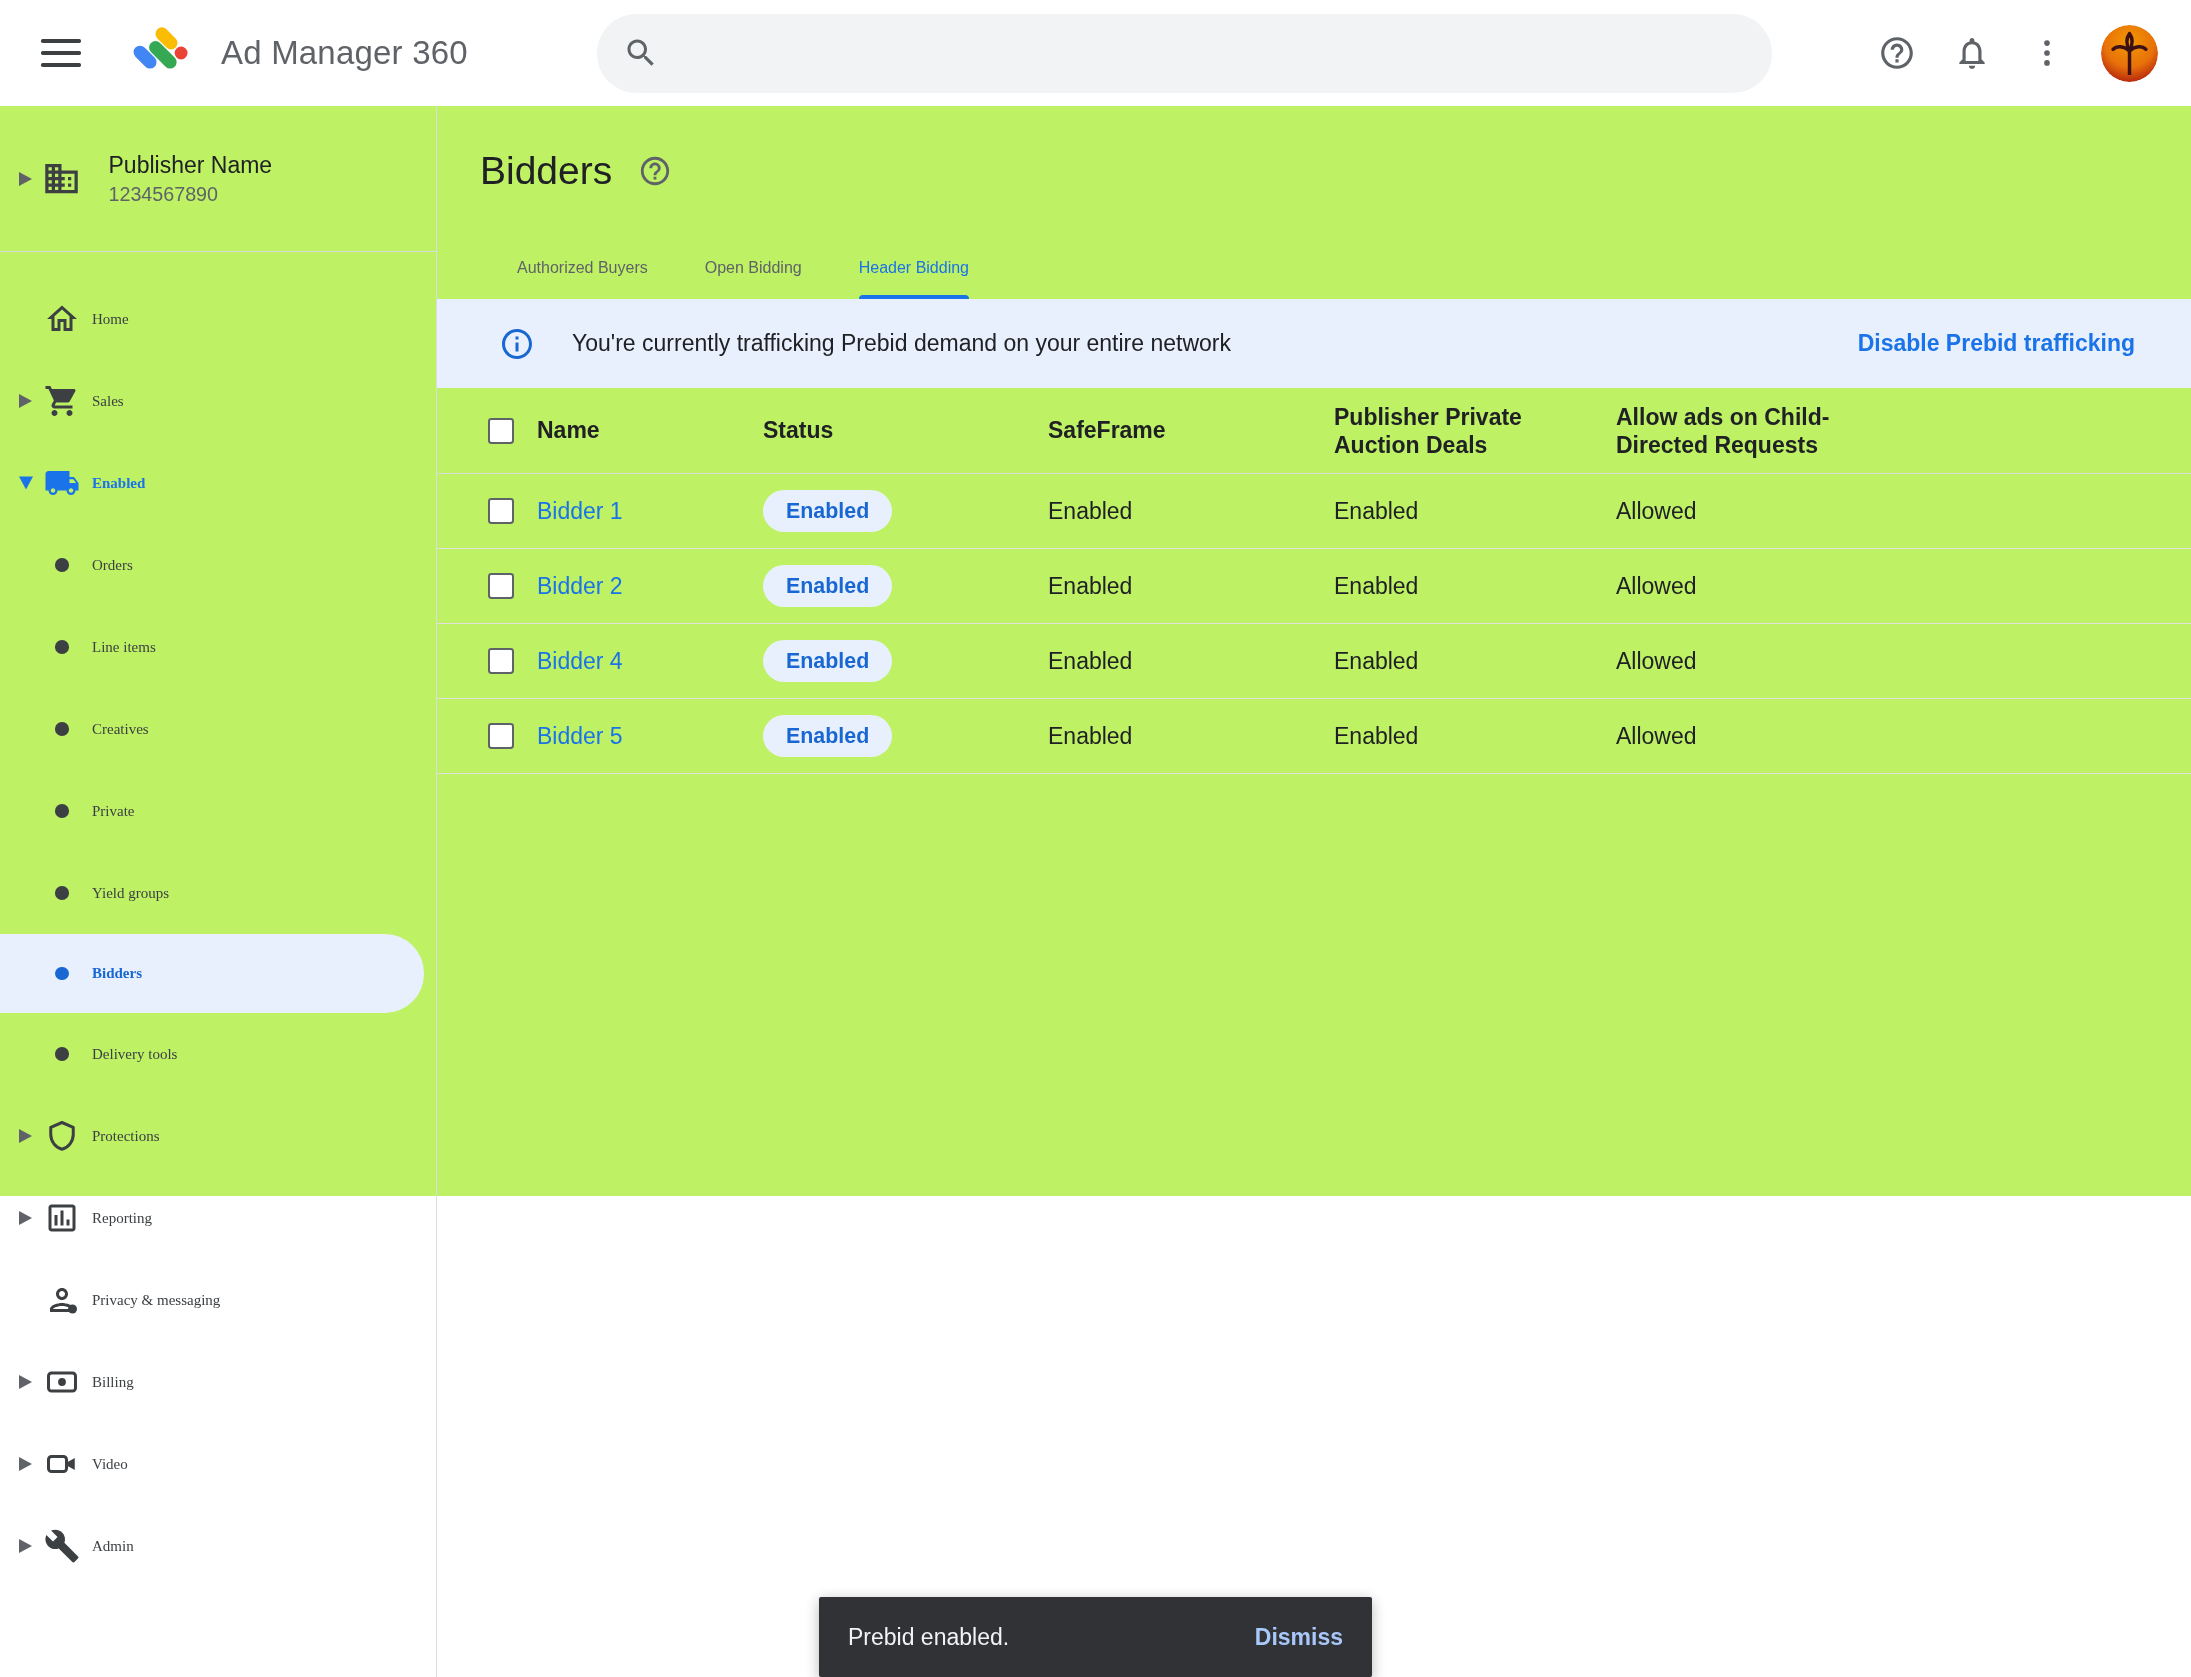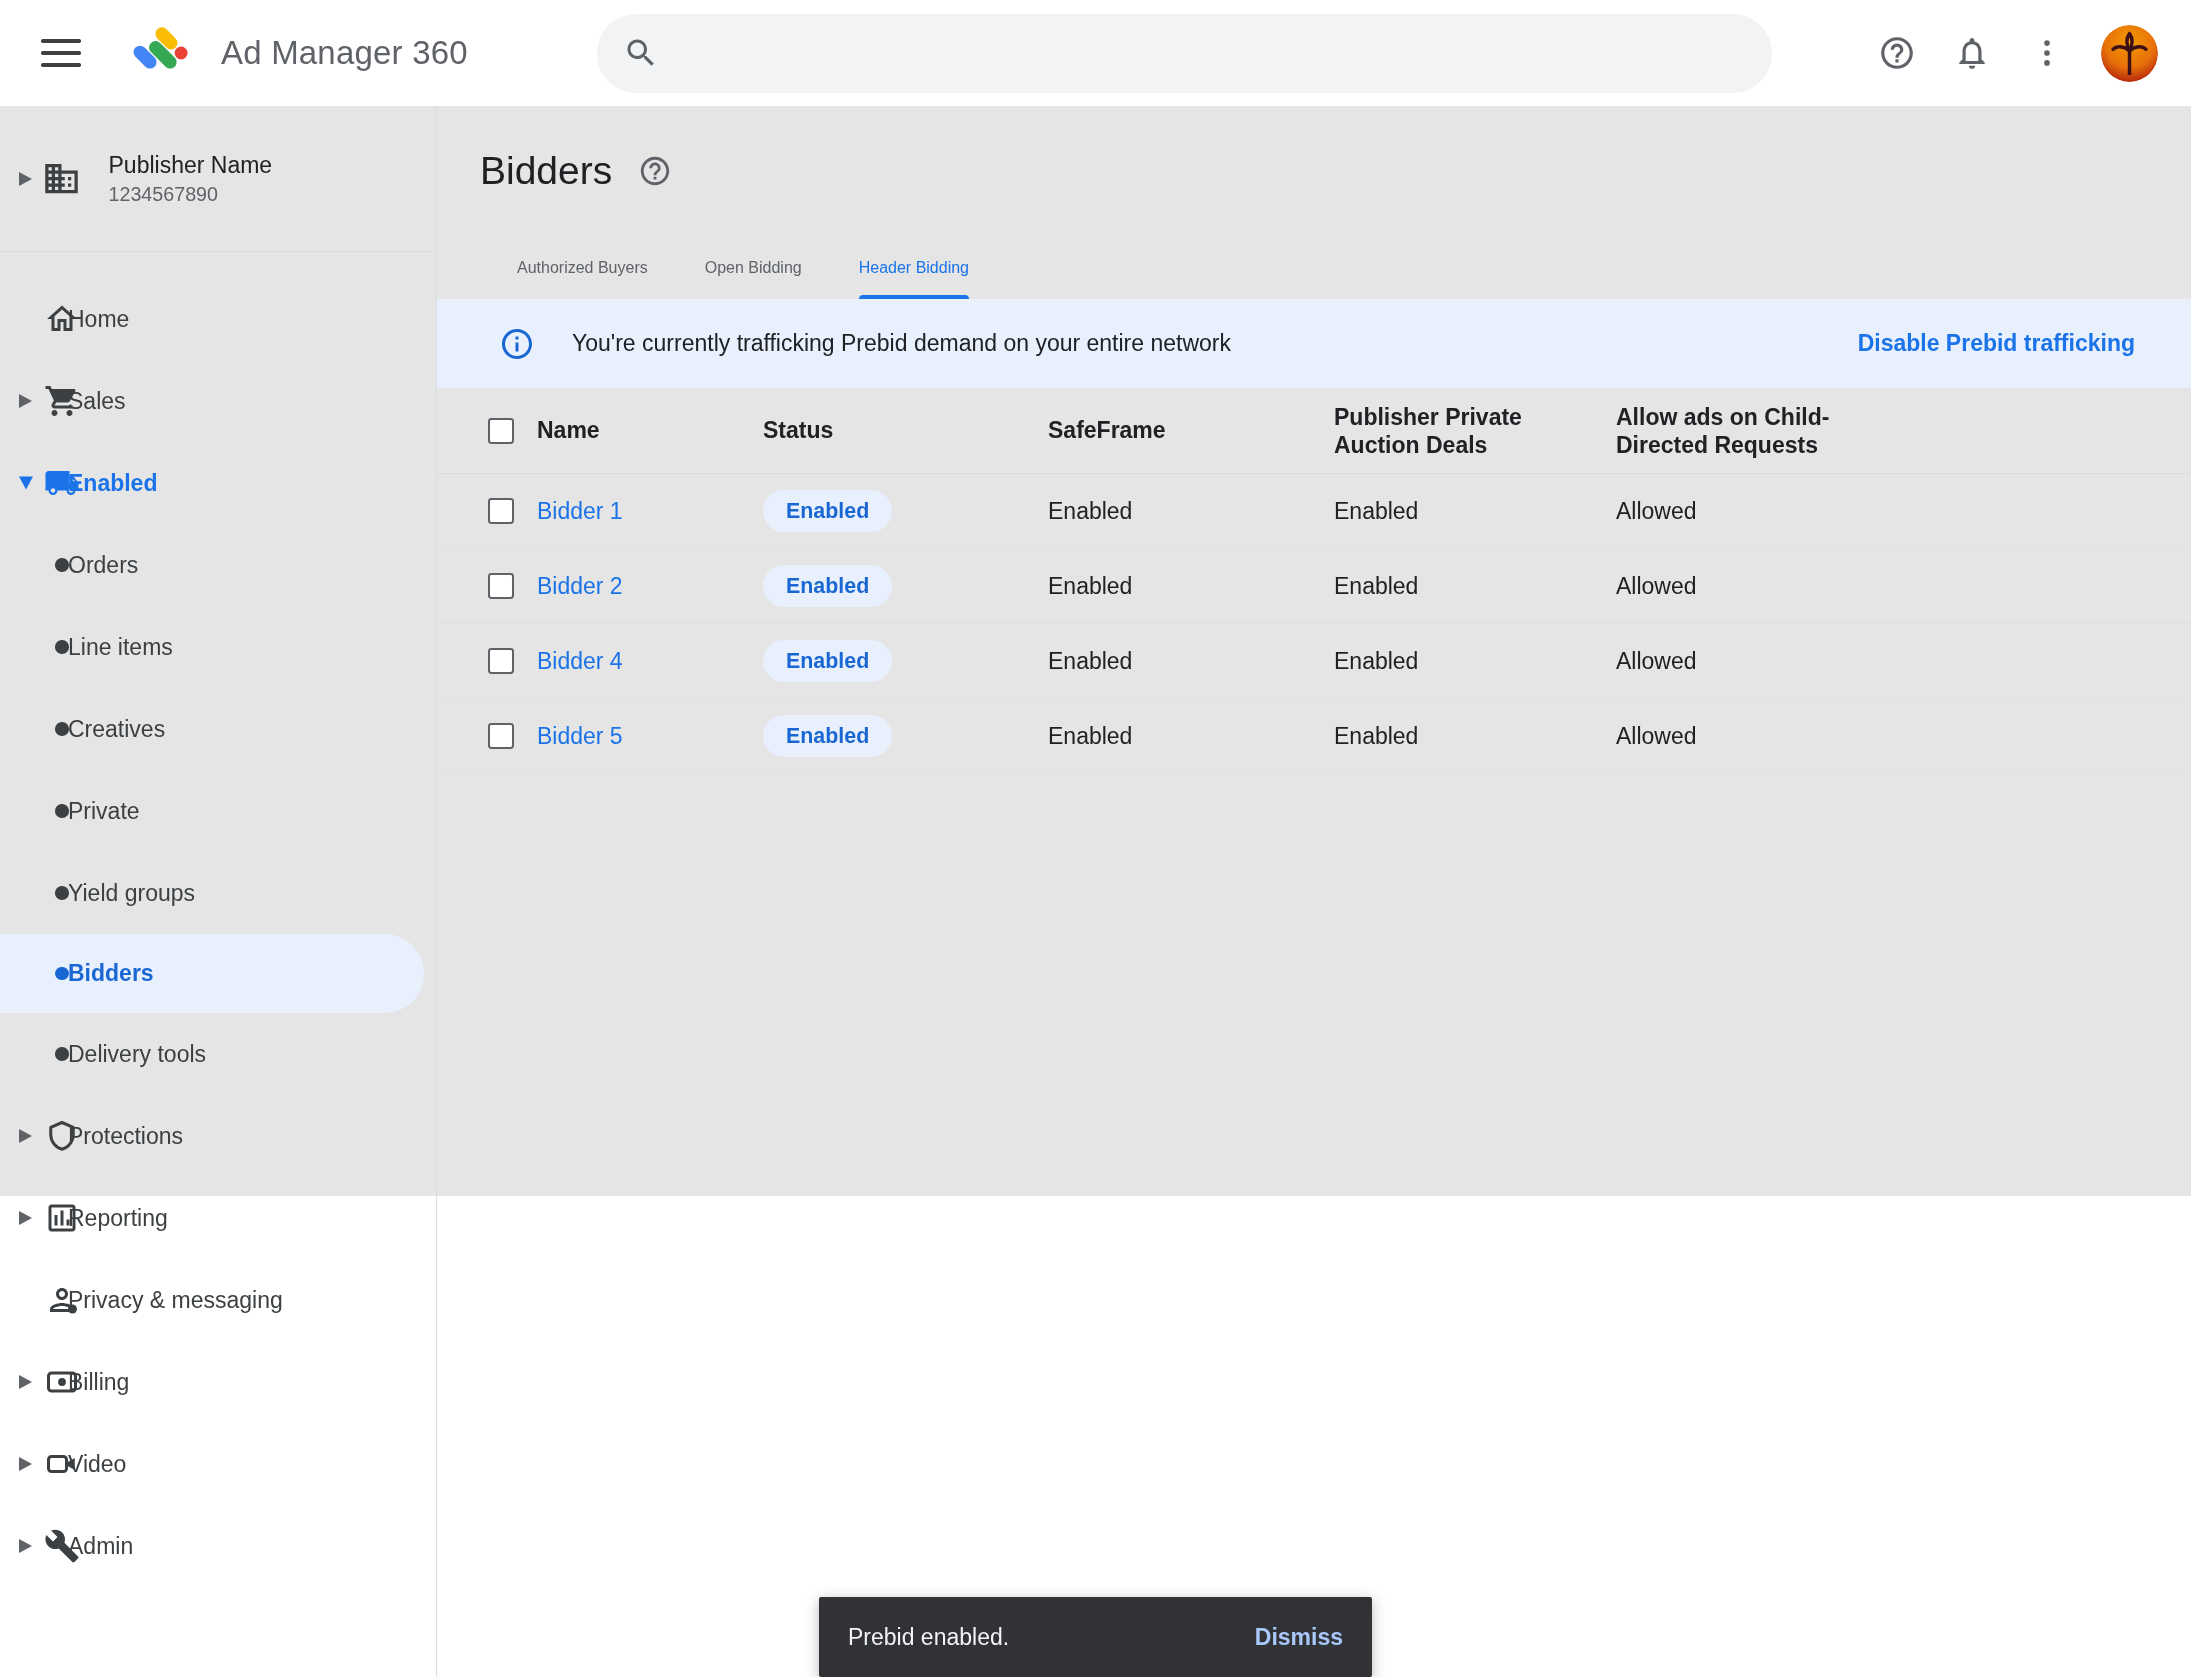--- a/index.html
+++ b/index.html
@@ -1,18 +1,18 @@
 <!DOCTYPE html>
 <html style="font-size:13.7px"><head>
 <meta charset="utf-8">
 <style>
   * { margin:0; padding:0; box-sizing:border-box; }
   html,body { width:2192px; height:1678px; overflow:hidden; background:#fff;
     font-family:"Liberation Sans","DejaVu Sans",sans-serif; color:#202124; }
-  .app { position:relative; width:2192px; height:1196px; background:#e5e5e5; }
+  .app { position:relative; width:2192px; height:1196px; background:#bef264; }
 
   
   .topbar { position:relative; height:106px; display:flex; align-items:center; background:#fff; }
   .hamburger { width:41px; height:41px; margin-left:41px; display:flex; flex-direction:column;
     justify-content:center; gap:7.7px; cursor:pointer; }
   .hamburger span { display:block; width:40px; height:3.9px; background:#3c4043; border-radius:1.7px; }
   .logo { width:62px; height:62px; margin-left:48px; }
   .app-title { margin-left:29px; font-size:33px; color:#5f6368; letter-spacing:0.2px; white-space:nowrap; }
   .searchbar { position:absolute; left:597px; top:13.7px; width:1175px; height:79px;
     background:#f1f3f4; border-radius:39px; display:flex; align-items:center; padding:0 26px; }
@@ -41,21 +41,21 @@
   .nav-item { position:relative; height:82px; display:flex; align-items:center; cursor:pointer; }
   .nav-arrow { position:absolute; left:19px; top:50%; transform:translateY(-50%); }
   .tri-right { width:0; height:0; border-left:13px solid #5f6368; border-top:7.7px solid transparent;
     border-bottom:7.7px solid transparent; }
   .tri-down { width:0; height:0; border-top:13px solid #1a73e8; border-left:7.7px solid transparent;
     border-right:7.7px solid transparent; }
   .nav-icon { position:absolute; left:41px; width:41px; height:41px; display:flex;
     align-items:center; justify-content:center; }
   .bullet { position:absolute; left:55px; width:13.7px; height:13.7px; border-radius:50%; background:#3c4043; }
   .bullet.sel { background:#1967d2; }
-  .nav-label { margin-left:68px; font-size:23px; color:#3c4043; }
+  .nav-label { margin-left:92px; font-size:15px; color:#3c4043;font-family:Liberation Serif, serif; }
   .nav-item.section-active .nav-label { color:#1a73e8; font-weight:bold; }
   .nav-item.selected { width:424px; height:79px; background:#e8f0fe; border-radius:0 39px 39px 0; }
   .nav-item.selected .nav-label { color:#1967d2; font-weight:bold; }
 
   
   .page-header { display:flex; align-items:center; padding:43px 0 0 43px; }
   .page-title { font-size:39px; font-weight:400; color:#202124; }
   .title-help { margin-left:26px; display:flex; cursor:pointer; }
 
   .tabs { display:flex; gap:57px; padding-left:80px; margin-top:43px; height:63px; }

